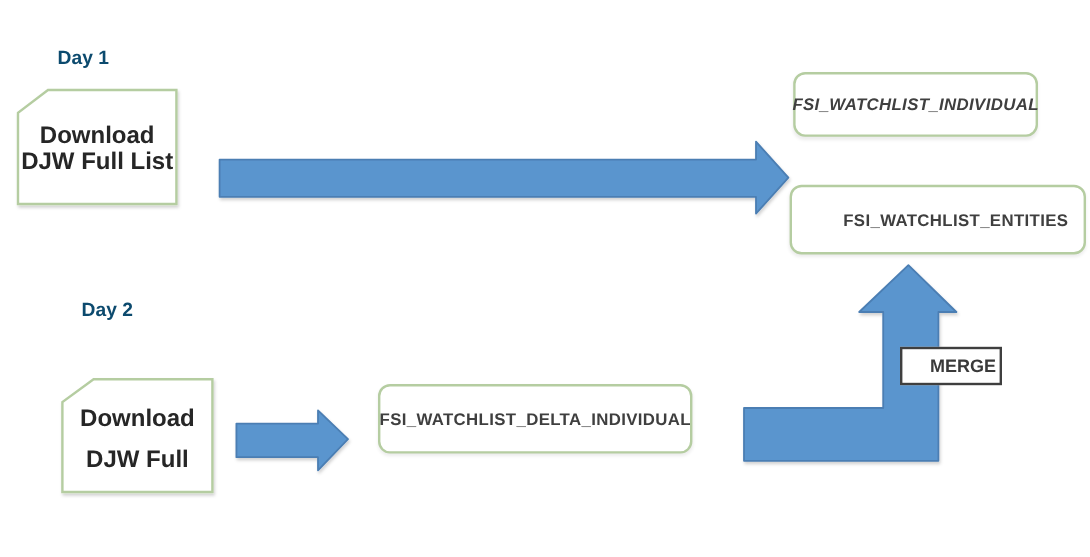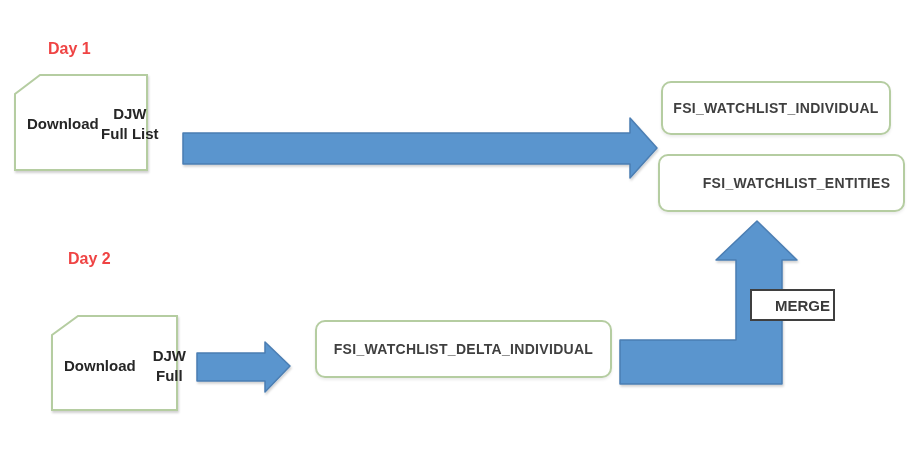--- a/index.html
+++ b/index.html
@@ -15,55 +15,54 @@
     position: absolute;
     left: 0; top: 0;
     width: 908px; height: 464px;
     z-index: 1;
   }
   .day-label {
     position: absolute;
     z-index: 2;
     font-size: 16px;
     font-weight: 600;
-    color: #ef4444;
+    color: #0c4a6e;
   }
   .doc-text {
     position: absolute;
     z-index: 2;
     display: flex;
-    flex-direction: row;
+    flex-direction: column;
     align-items: center;
     justify-content: center;
     text-align: center;
-    font-size: 15px;
+    font-size: 20px;
     font-weight: 600;
     color: #262626;
     line-height: 20px;
-    padding-left: 12px;
   }
   .table-box {
     position: absolute;
     z-index: 2;
     box-sizing: border-box;
     background: #ffffff;
     border: 2px solid #b5cda1;
     border-radius: 10px;
     display: flex;
     align-items: center;
     justify-content: center;
     font-size: 14px;
     font-weight: 600;
     letter-spacing: 0.3px;
     color: #3f3f3f;
     box-shadow: 0 2px 3px rgba(0,0,0,0.08);
   }
-  #box-individual       { left: 661px; top: 81px;  width: 230px; height: 54px; }
+  #box-individual       { left: 661px; top: 60px;  width: 204px; height: 54px; font-style: italic; }
   #box-entities         { left: 658px; top: 154px; width: 247px; height: 58px; padding-left: 30px; }
-  #box-delta-individual { left: 315px; top: 320px; width: 297px; height: 58px; }
+  #box-delta-individual { left: 315px; top: 320px; width: 262px; height: 58px; }
   #box-delta-entities   { left: 315px; top: 393px; width: 297px; height: 64px; }
   #day1-label { left: 48px; top: 40px; }
   #day2-label { left: 68px; top: 250px; }
   #doc1-text  { left: 15px; top: 78px;  width: 132px; height: 92px; gap: 2px; }
   #doc2-text  { left: 52px; top: 322px; width: 125px; height: 88px; gap: 14px; }
   .merge-box {
     position: absolute;
     z-index: 3;
     left: 750px; top: 289px;
     width: 85px; height: 32px;

